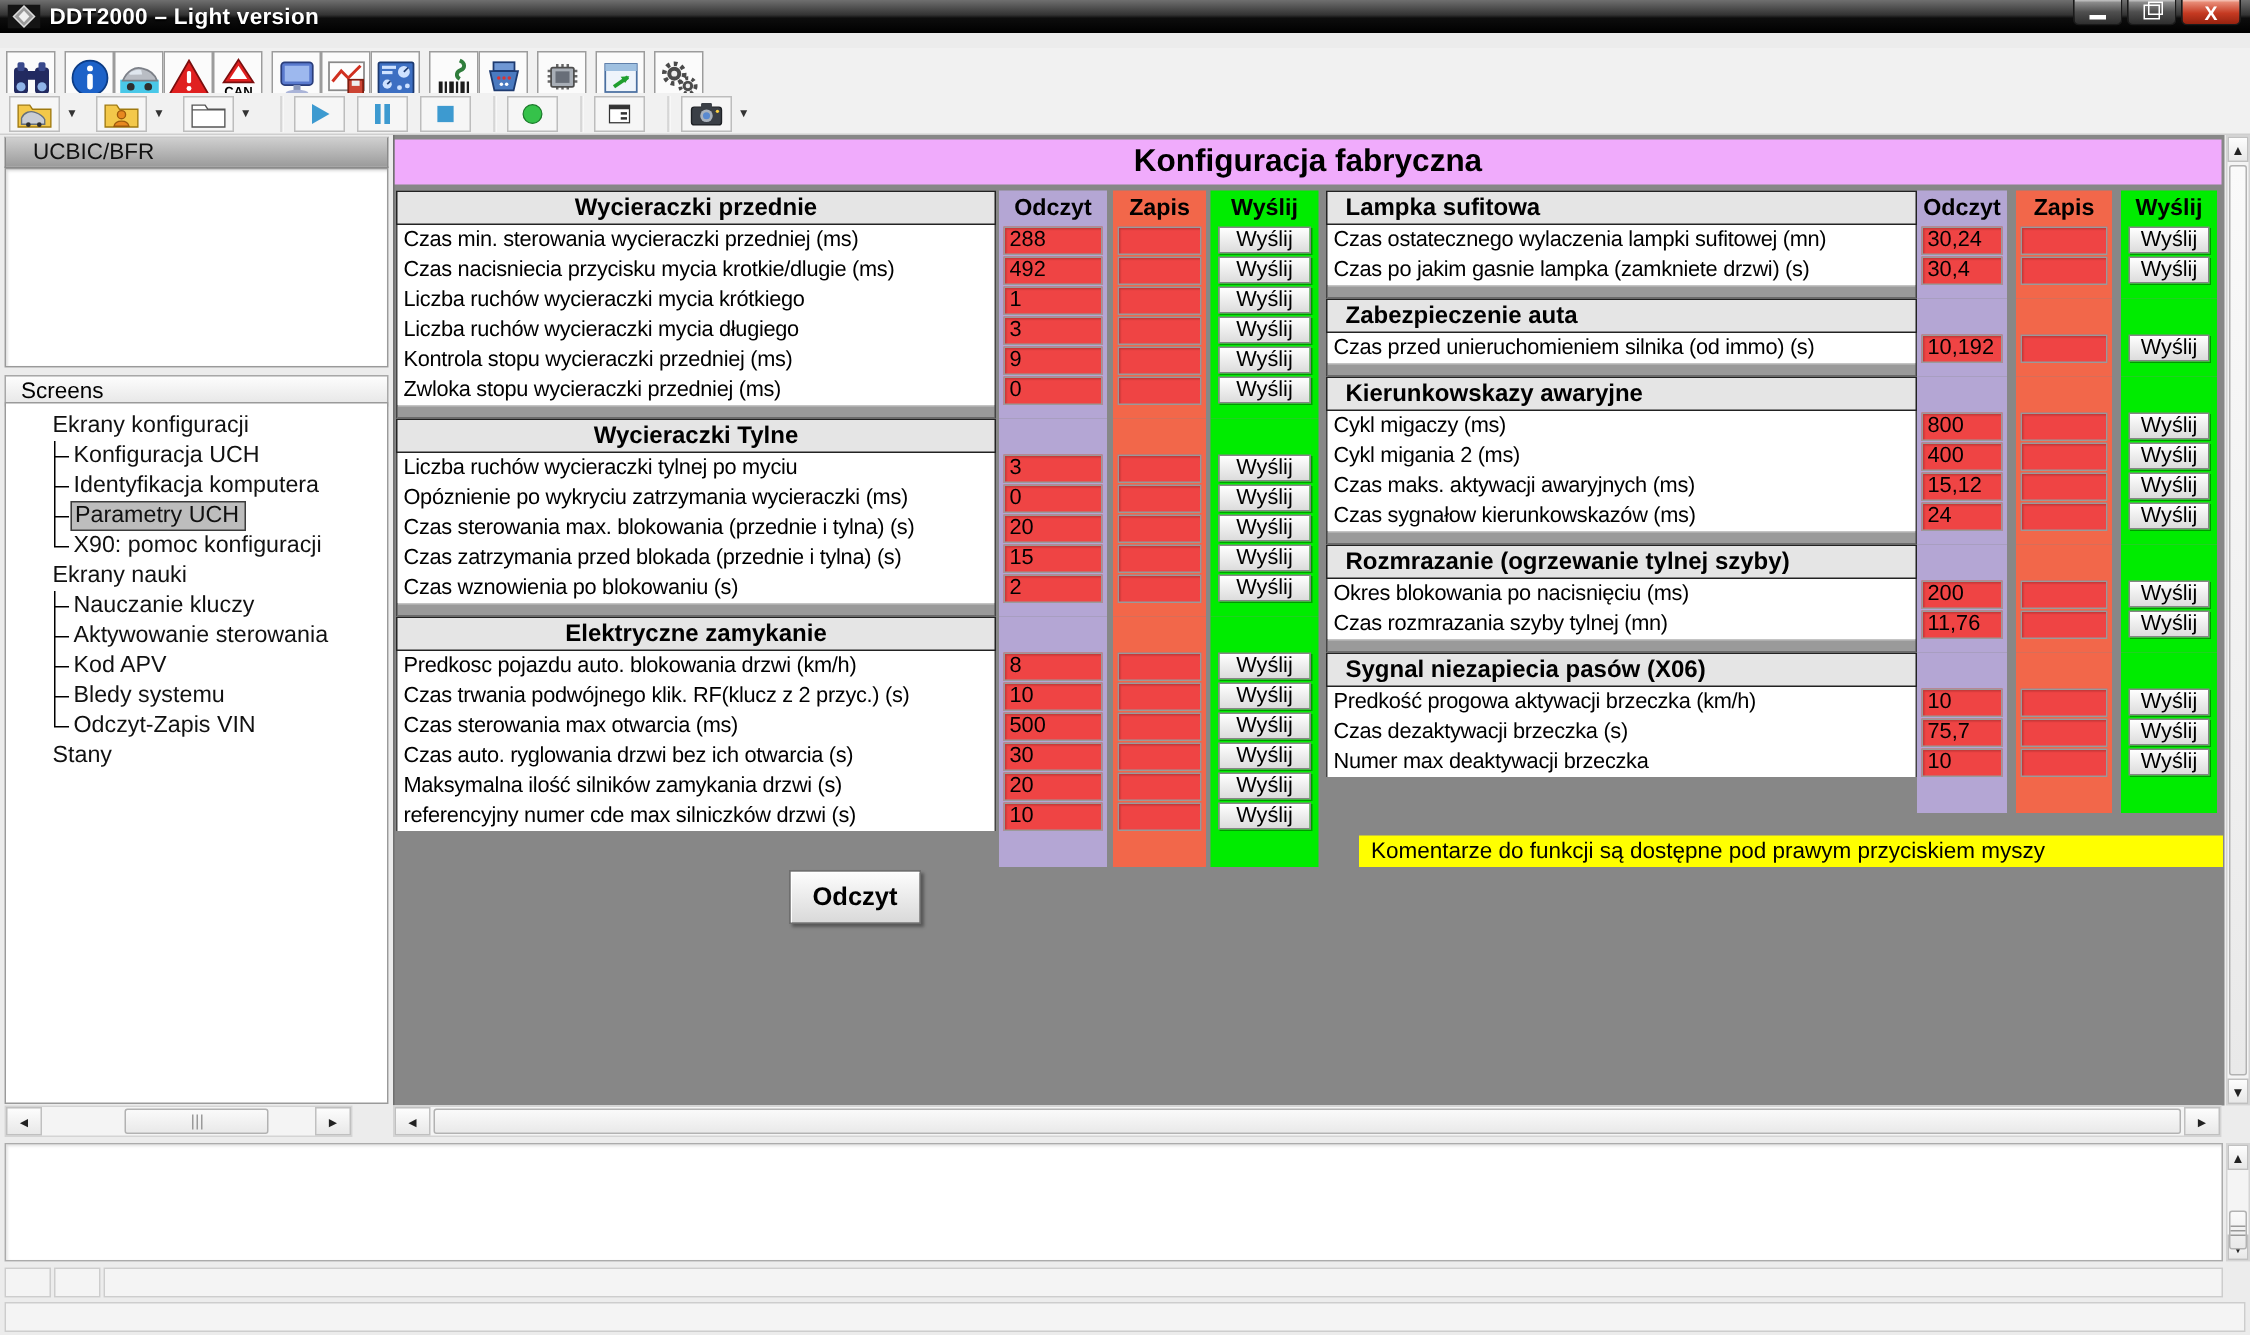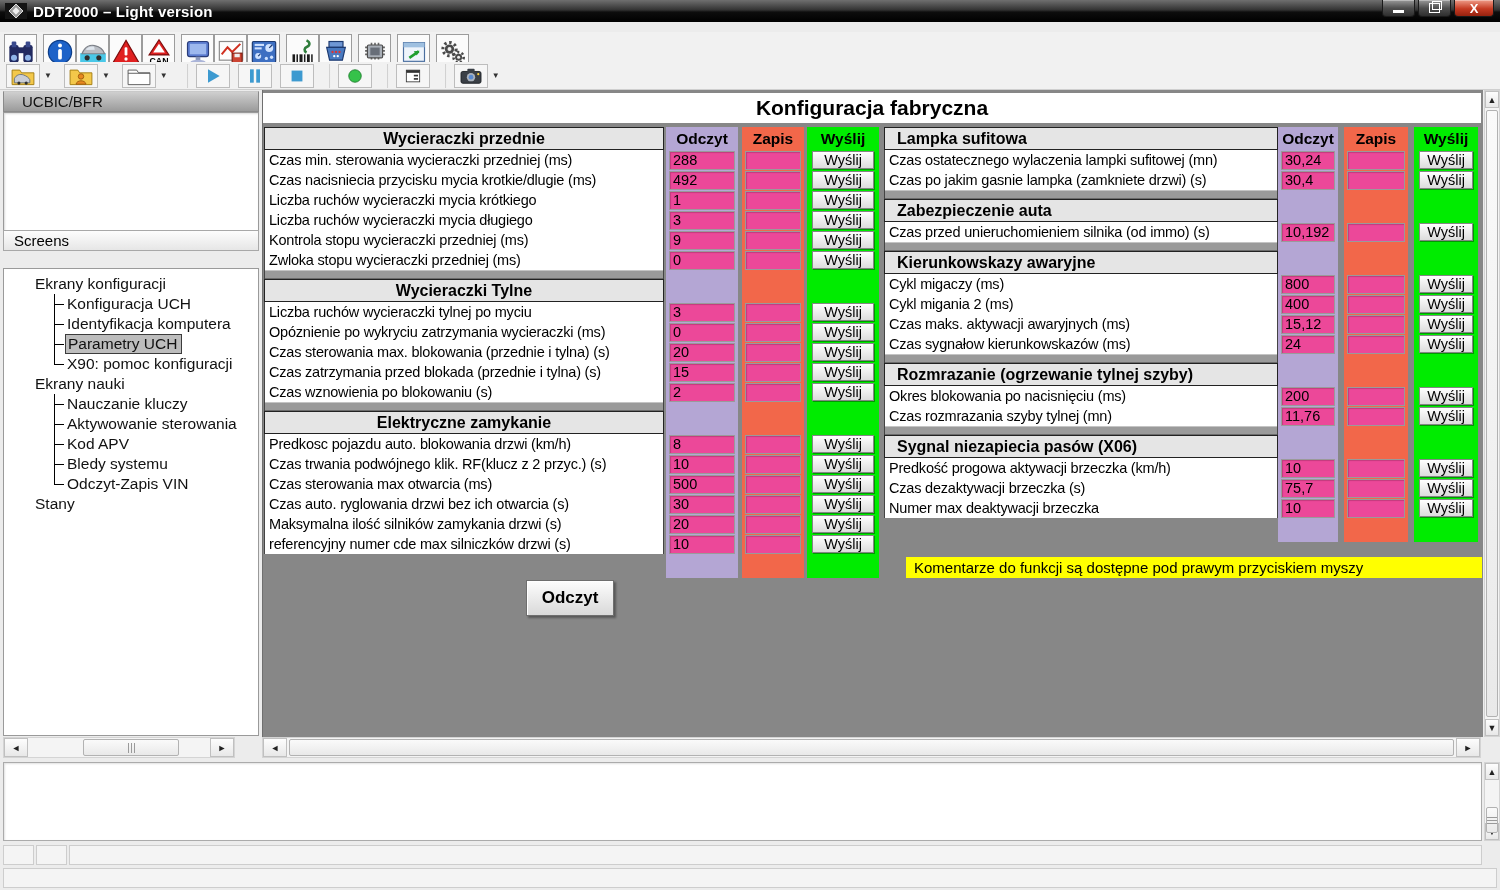--- a/index.html
+++ b/index.html
@@ -40,27 +40,27 @@
   .tb2-arrow{font-size:8px;color:#333;padding:0 4px;cursor:default;}
   .tsep2{width:2px;height:24px;background:linear-gradient(90deg,#c2c2c2,#fff);margin:0 7px;}
 
   
   #sidebar{position:absolute;left:3px;top:90px;width:256px;height:668px;}
   #device-header{position:absolute;left:0;top:1px;width:256px;height:21px;box-sizing:border-box;
     background:linear-gradient(#cfcfcf,#9b9b9b);border:1px solid #8a8a8a;border-top-color:#c9c9c9;
     font-size:15px;color:#111;line-height:19px;padding-left:18px;}
   #device-list{position:absolute;left:0;top:22px;width:256px;height:133px;box-sizing:border-box;
     background:#fff;border:1px solid #9a9a9a;box-shadow:inset 1px 1px 2px rgba(0,0,0,.15);}
-  #screens-header{position:absolute;left:0;top:140px;width:256px;height:21px;box-sizing:border-box;
+  #screens-header{position:absolute;left:0;top:160px;width:256px;height:21px;box-sizing:border-box;
     background:linear-gradient(#fdfdfd,#e6e6e6);border:1px solid #a8a8a8;
     font-size:15px;color:#000;line-height:19px;padding-left:10px;}
   #tree{position:absolute;left:0;top:178px;width:256px;height:468px;box-sizing:border-box;
     background:#fff;border:1px solid #9a9a9a;overflow:hidden;padding-top:5px;font-size:15.5px;color:#111;}
   .tt{padding-left:31px;height:20px;line-height:20px;white-space:nowrap;}
-  .tc-wrap{margin-left:50px;}
+  .tc-wrap{margin-left:32px;}
   .tc{position:relative;padding-left:13px;height:20px;line-height:20px;white-space:nowrap;}
   .tc::before{content:'';position:absolute;left:0;top:0;bottom:0;width:1px;background:#000;}
   .tc:last-child::before{bottom:50%;}
   .tc::after{content:'';position:absolute;left:0;top:10px;width:10px;height:1px;background:#000;}
   .tc span.sel{background:#bdbdbd;border:1px solid #3c3c3c;padding:0 4px 1px 2px;margin-left:-2px;}
 
   
   .sb{display:flex;align-items:stretch;background:#f4f4f4;border:1px solid #d4d4d4;box-sizing:border-box;}
   .sb-btn{width:24px;display:flex;align-items:center;justify-content:center;font-size:9px;color:#222;
     background:linear-gradient(#fdfdfd,#e8e8e8);border:1px solid #c0c0c0;box-sizing:border-box;}
@@ -76,21 +76,21 @@
   .vsb{flex-direction:column;}
   .vsb .sb-btn{width:auto;height:17px;}
   #main-vscroll{position:absolute;left:1484px;top:90px;width:16px;height:647px;display:flex;}
   #main-vscroll .sb-thumb{top:2px;bottom:2px;left:1px;width:12px;}
   #log-vscroll{position:absolute;left:1484px;top:762px;width:16px;height:79px;display:flex;}
   #log-vscroll .sb-thumb{top:27px;height:26px;left:1px;width:12px;}
 
   
   #main-area{position:absolute;left:262px;top:90px;width:1221px;height:647px;background:#878787;
     border-left:1px solid #6f6f6f;box-sizing:border-box;overflow:hidden;}
-  #main-title{position:absolute;left:0;top:3px;width:1218px;height:30px;background:#ffffff;
+  #main-title{position:absolute;left:0;top:3px;width:1218px;height:30px;background:#f0abfc;
     font-weight:bold;font-size:21px;text-align:center;line-height:30px;color:#000;}
   #comment-bar{position:absolute;left:643px;top:467px;width:576px;height:21px;background:#ffff00;
     font-size:15px;line-height:21px;padding-left:8px;box-sizing:border-box;color:#000;white-space:nowrap;}
   #read-btn{position:absolute;left:263px;top:490px;width:88px;height:36px;
     background:linear-gradient(#fdfdfd,#d9d9d9);border:1px solid #6e6e6e;
     box-shadow:inset 1px 1px 0 #fff,2px 2px 2px rgba(0,0,0,.35);
     font-weight:bold;font-size:17px;text-align:center;line-height:34px;color:#000;box-sizing:border-box;}
 
   .pgroup{position:absolute;}
   #left-group{left:1px;top:37px;}
@@ -119,21 +119,21 @@
   .tleft{justify-content:flex-start;padding-left:12px;}
   .odh,.zah,.wyh{font-weight:bold;font-size:15.5px;display:flex;align-items:center;justify-content:center;color:#000;}
 
   .plabel{background:#fff;border-left:1px solid #444;border-right:1px solid #444;box-sizing:border-box;
     font-size:14.5px;letter-spacing:-0.2px;display:flex;align-items:center;padding-left:4px;
     white-space:nowrap;overflow:hidden;color:#000;}
   .gapbar{background:#9a9a9a;border-left:1px solid #444;border-right:1px solid #444;box-sizing:border-box;
     box-shadow:inset 0 1px 0 #c4c4c4,inset 0 -1px 0 #6b6b6b;}
   .footrow .c-label{background:transparent;}
 
-  .inbox{background:#ec4899;border:1px solid #9a9a9a;height:17px;margin:1px 3px;flex:1;
+  .inbox{background:#ef4444;border:1px solid #9a9a9a;height:17px;margin:1px 3px;flex:1;
     font-size:14.5px;line-height:16px;padding:0 3px;box-shadow:inset 1px 1px 1px rgba(0,0,0,.18);
     box-sizing:content-box;overflow:hidden;white-space:nowrap;color:#000;}
   .c-od,.c-za,.c-wy{display:flex;}
   .sendbtn{height:18px;margin:1px 5px;flex:1;background:linear-gradient(#ffffff,#dcdcdc);
     border:1px solid #858585;font-size:14.5px;display:flex;align-items:center;justify-content:center;
     box-shadow:1px 1px 0 rgba(0,0,0,.35);color:#000;box-sizing:border-box;}
 
   
   #log-panel{position:absolute;left:3px;top:762px;width:1479px;height:79px;background:#fff;
     border:1px solid #ababab;box-sizing:border-box;box-shadow:inset 1px 1px 2px rgba(0,0,0,.12);}

